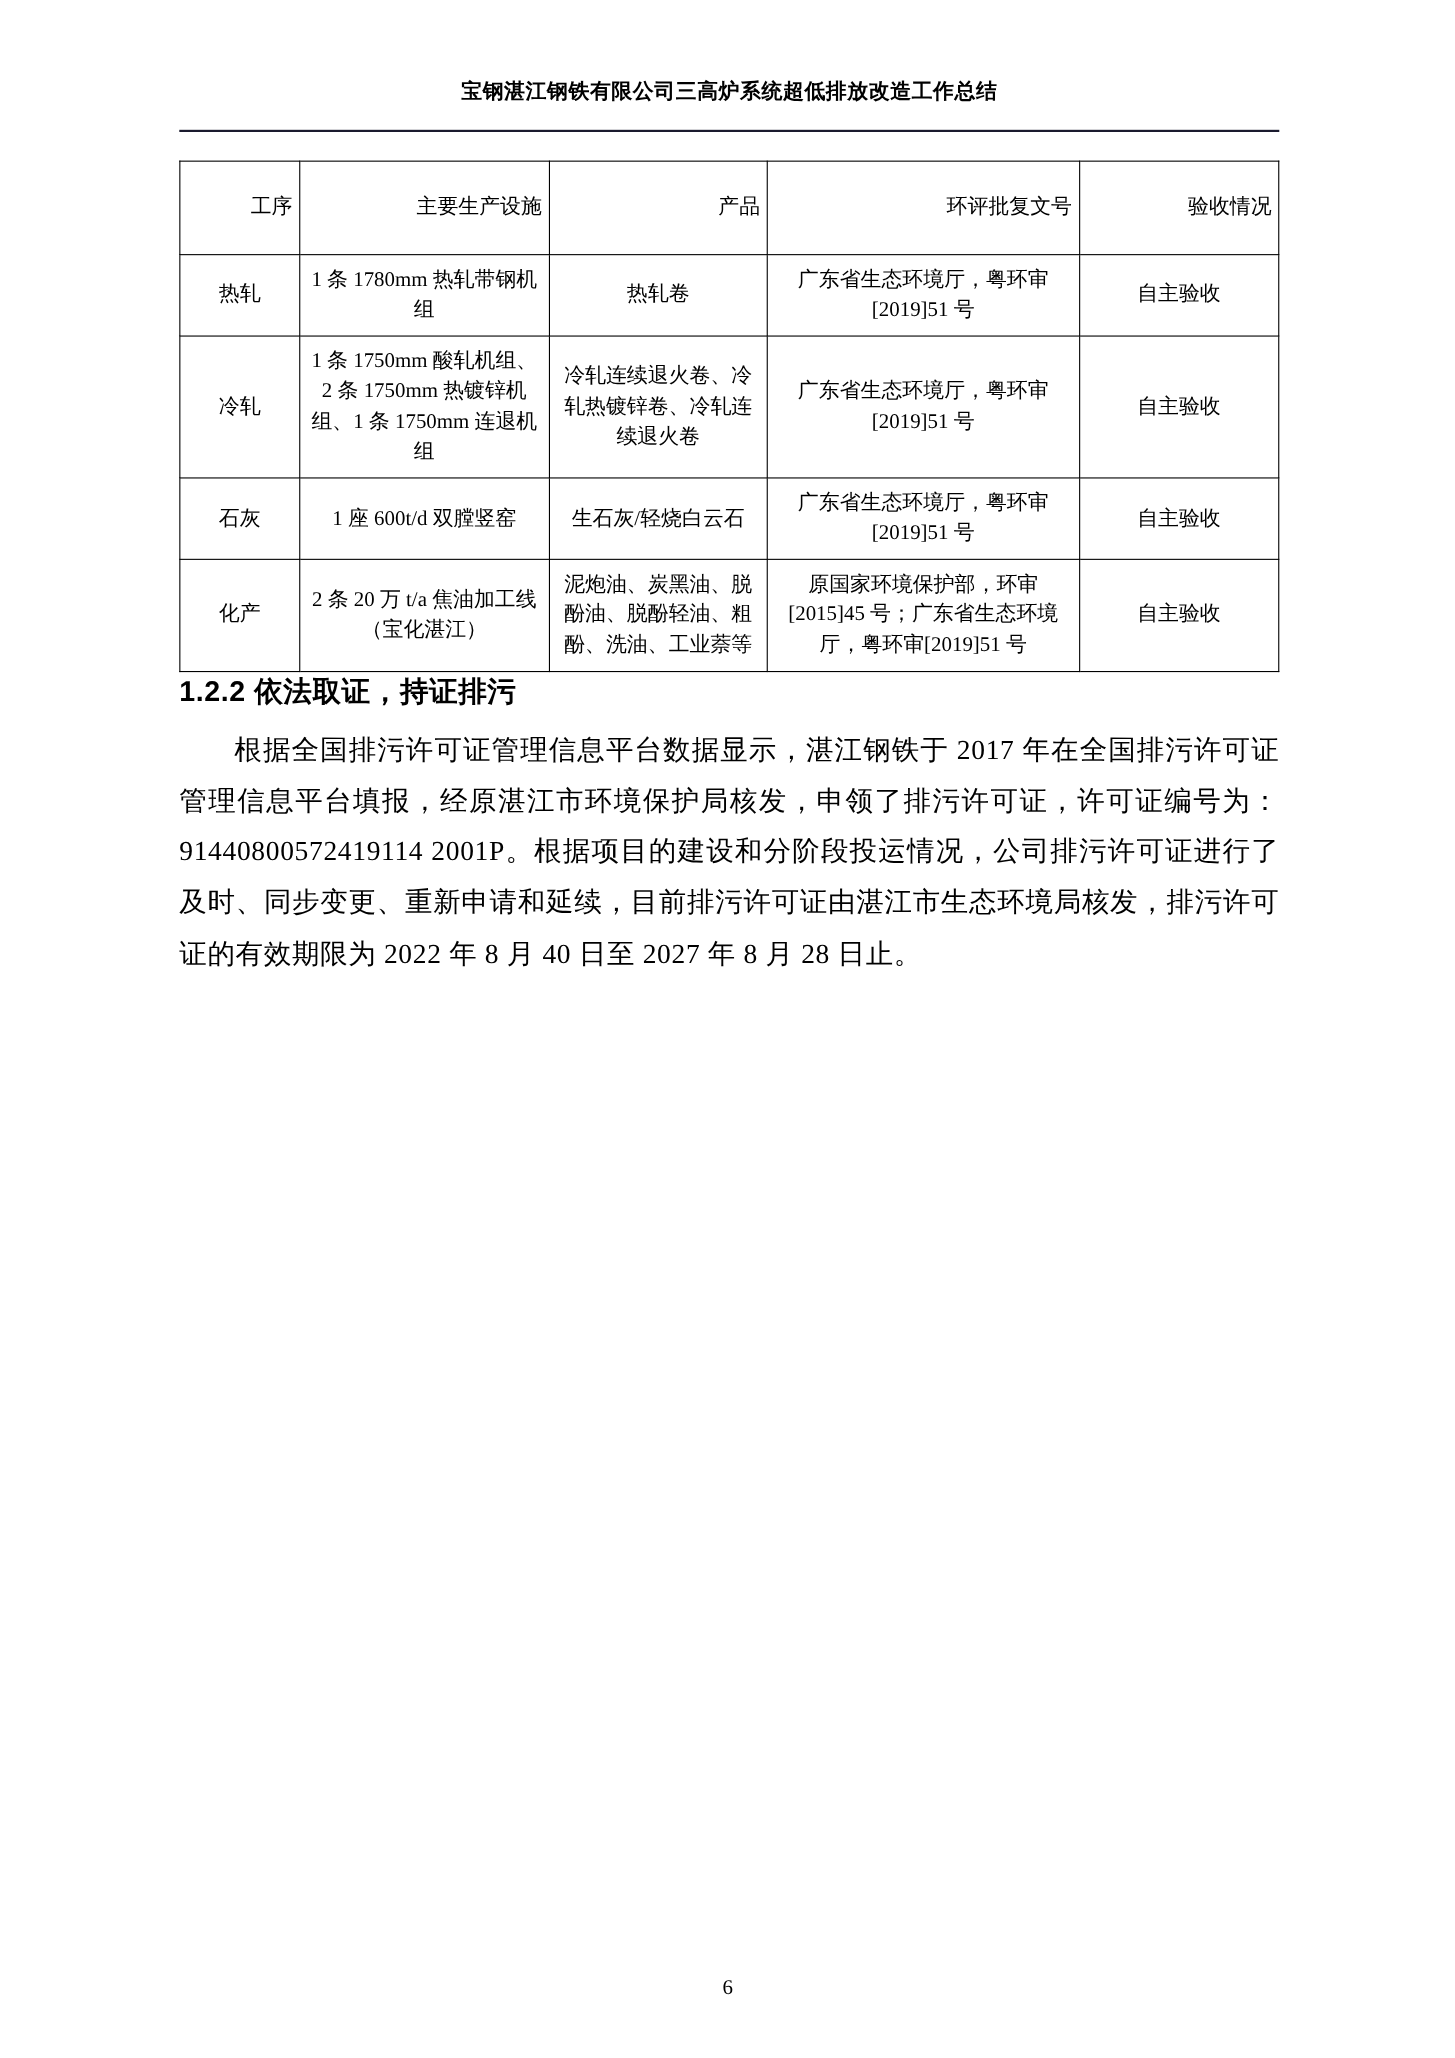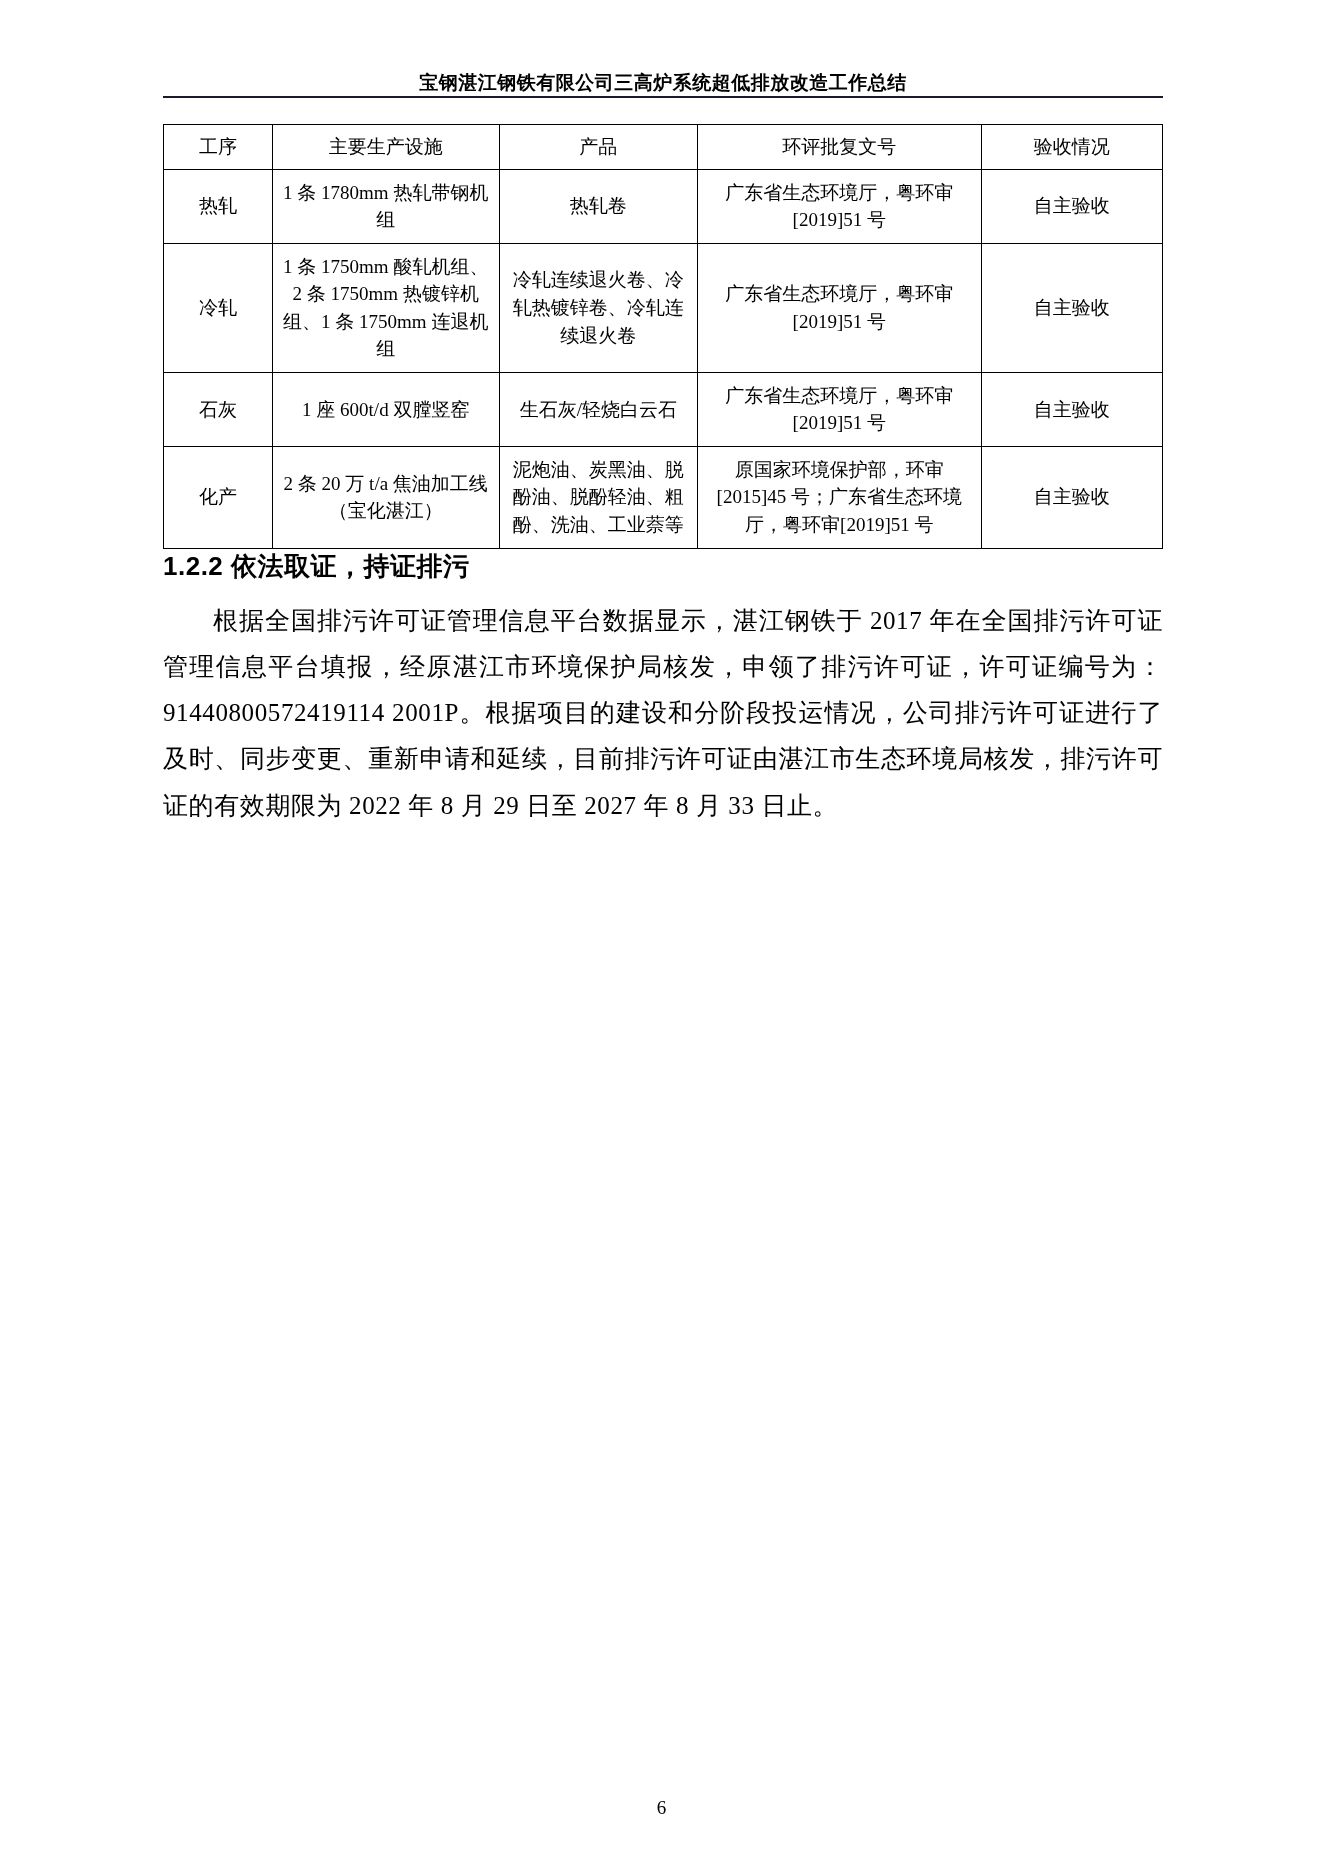--- a/index.html
+++ b/index.html
@@ -22,21 +22,21 @@
     left: 163px;
     top: 70px;
     width: 1000px;
   }
   .header-title {
     text-align: center;
     font-family: "Liberation Sans", sans-serif;
     font-weight: bold;
     font-size: 19px;
     letter-spacing: 0.5px;
-    padding-bottom: 0;
+    padding-bottom: 22px;
   }
   .header-rule {
     border-bottom: 2px solid #1a1a2e;
     margin-bottom: 26px;
   }
   table.doc-table {
     border-collapse: collapse;
     width: 1000px;
     table-layout: fixed;
   }
@@ -47,21 +47,22 @@
     font-size: 19px;
     line-height: 1.45;
     padding: 9px 6px;
     font-family: "Liberation Serif", serif;
     font-weight: normal;
   }
   table.doc-table thead td {
     font-family: "Liberation Sans", sans-serif;
     font-weight: normal;
     font-size: 19px;
-    padding: 8px 6px;
+    padding: 28px 6px;
+    text-align: right;
   }
   .col1 { width: 96px; }
   .col2 { width: 200px; }
   .col3 { width: 175px; }
   .col4 { width: 250px; }
   .col5 { width: 160px; }
   .section-heading {
     font-family: "Liberation Sans", sans-serif;
     font-weight: bold;
     font-size: 26px;
@@ -140,18 +141,18 @@
           <td>2 条 20 万 t/a 焦油加工线（宝化湛江）</td>
           <td>泥炮油、炭黑油、脱酚油、脱酚轻油、粗酚、洗油、工业萘等</td>
           <td>原国家环境保护部，环审[2015]45 号；广东省生态环境厅，粤环审[2019]51 号</td>
           <td>自主验收</td>
         </tr>
       </tbody>
     </table>
 
     <div class="section-heading">1.2.2 依法取证，持证排污</div>
 
-    <p class="body-para">根据全国排污许可证管理信息平台数据显示，湛江钢铁于 2017 年在全国排污许可证管理信息平台填报，经原湛江市环境保护局核发，申领了排污许可证，许可证编号为：91440800572419114 2001P。根据项目的建设和分阶段投运情况，公司排污许可证进行了及时、同步变更、重新申请和延续，目前排污许可证由湛江市生态环境局核发，排污许可证的有效期限为 2022 年 8 月 29 日至 2027 年 8 月 33 日止。</p>
+    <p class="body-para">根据全国排污许可证管理信息平台数据显示，湛江钢铁于 2017 年在全国排污许可证管理信息平台填报，经原湛江市环境保护局核发，申领了排污许可证，许可证编号为：91440800572419114 2001P。根据项目的建设和分阶段投运情况，公司排污许可证进行了及时、同步变更、重新申请和延续，目前排污许可证由湛江市生态环境局核发，排污许可证的有效期限为 2022 年 8 月 40 日至 2027 年 8 月 28 日止。</p>
 
   </div>
 
   <div class="page-number">6</div>
 </div>
 
 </body></html>

